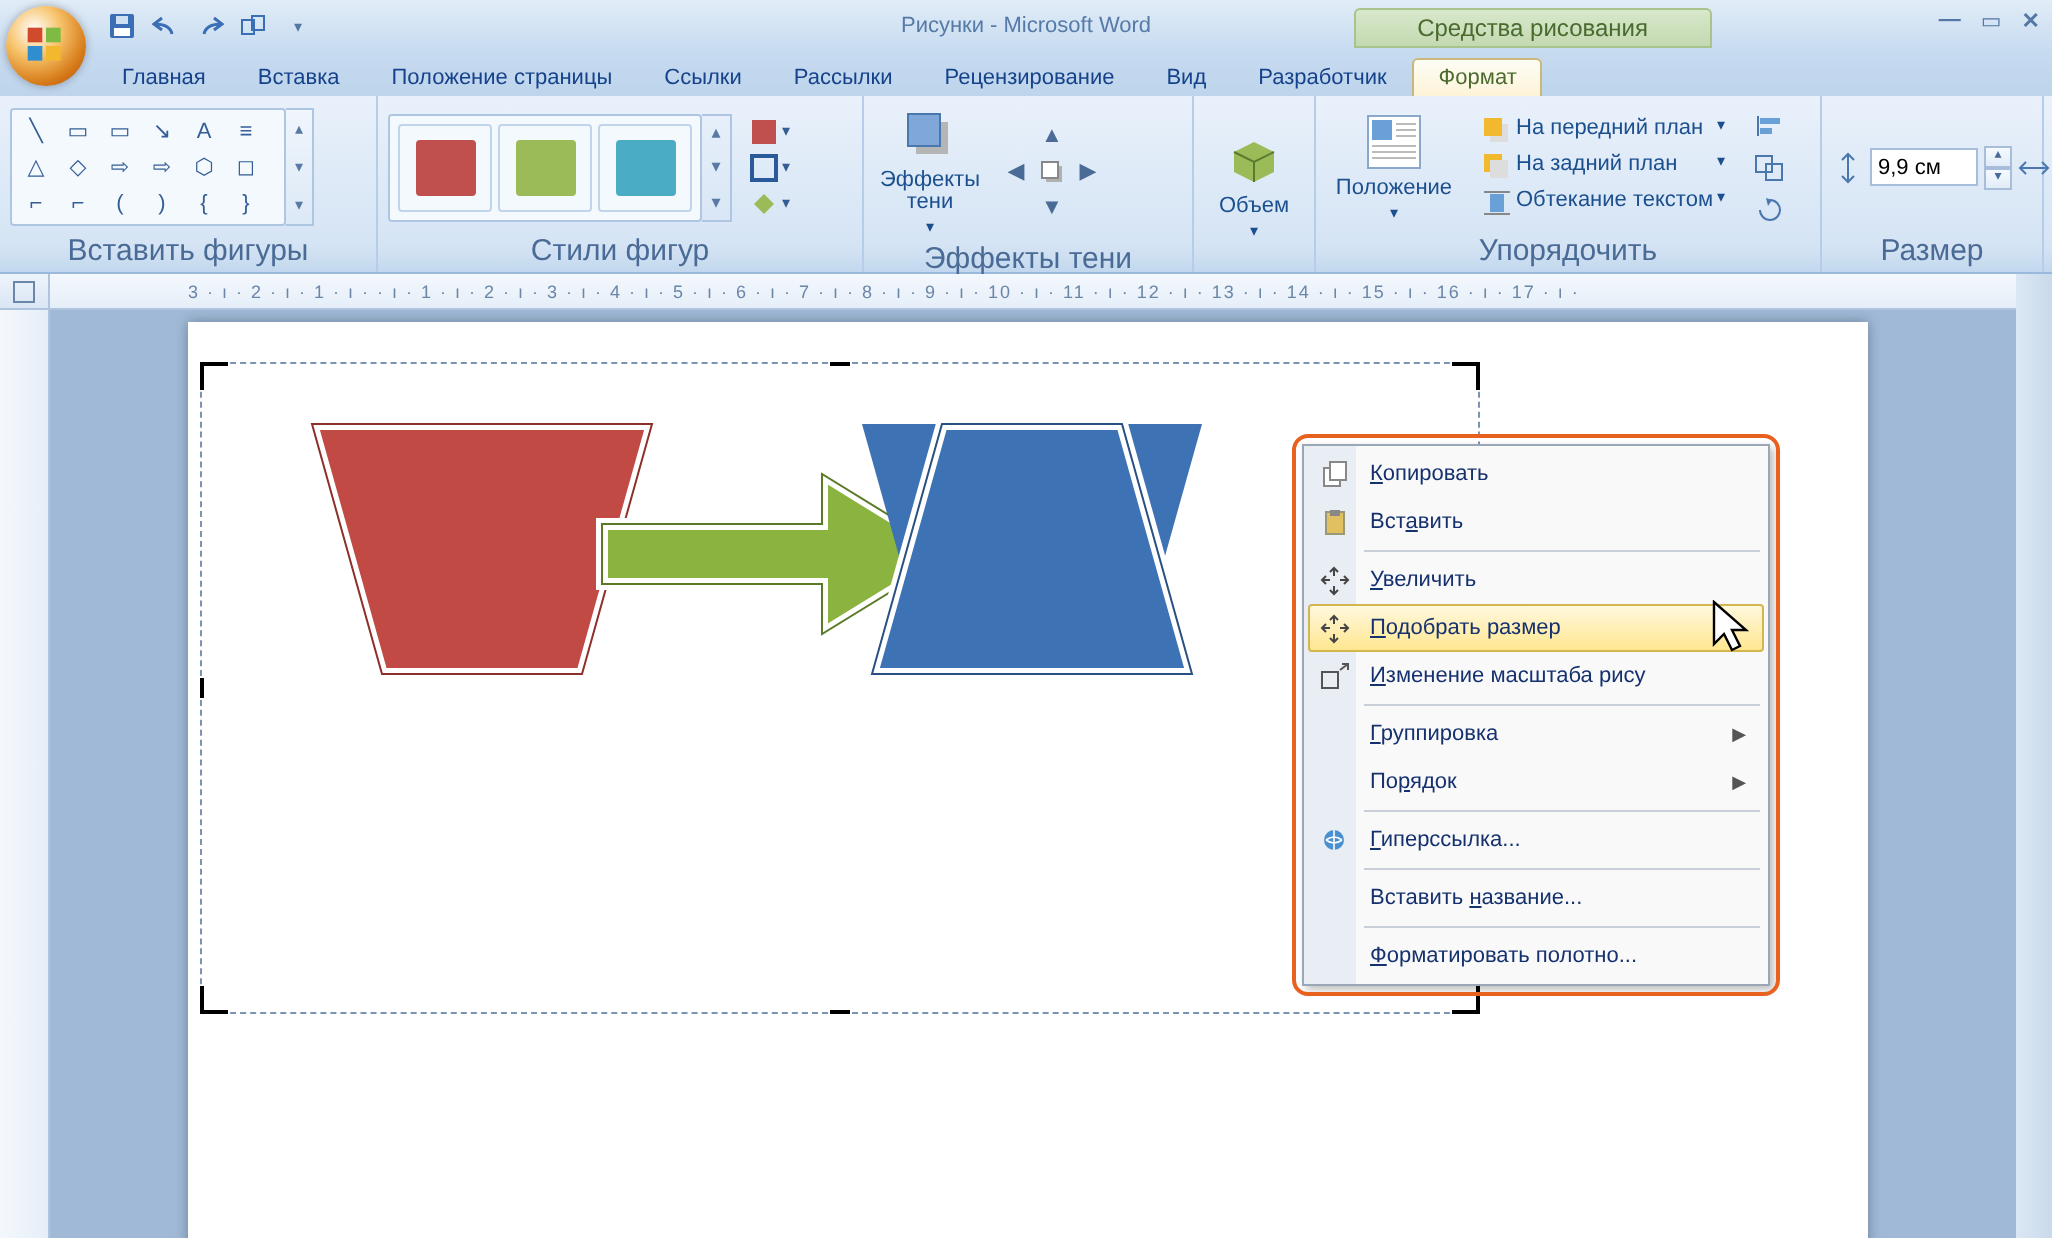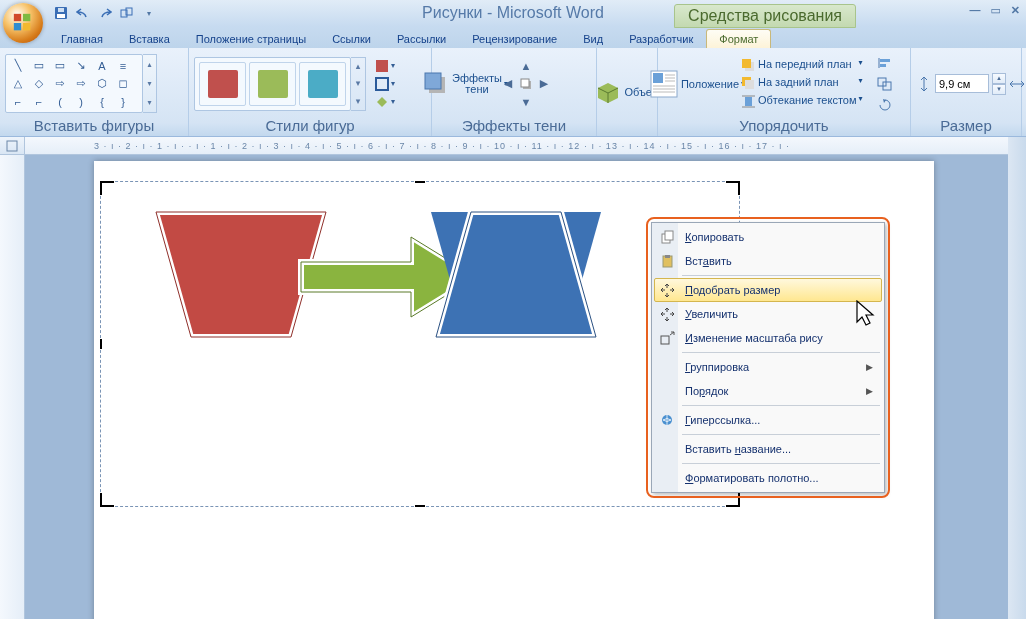--- a/index.html
+++ b/index.html
@@ -2,43 +2,43 @@
 <html><head>
 <meta charset="utf-8">
 <style>
 html,body{margin:0;padding:0;font-family:"Segoe UI",Tahoma,sans-serif;font-size:11px;color:#333;background:#6f9ad3;overflow:hidden}
 .window{width:1026px;height:619px;background:linear-gradient(to bottom,#cde0f2 0%,#a9c7e8 100%);position:relative}
 .titlebar{height:26px;display:flex;align-items:center;background:linear-gradient(to bottom,#e1ecf7,#c7dbf0);position:relative}
 .office-orb{width:40px;height:40px;border-radius:50%;background:radial-gradient(circle at 35% 30%,#fff,#f7c36a 35%,#d67a18 70%,#a84a10);position:absolute;left:3px;top:3px;z-index:50;box-shadow:0 0 4px rgba(0,0,0,.3);display:flex;align-items:center;justify-content:center}
 .office-orb svg{width:22px;height:22px}
 .qat{margin-left:50px;display:flex;align-items:center}
 .qat-btn{width:20px;height:20px;display:flex;align-items:center;justify-content:center;margin:0 1px}
-.title-text{position:absolute;left:50%;transform:translateX(-50%);color:#567aa8;font-size:16px}
-.context-tab-label{position:absolute;right:170px;top:4px;background:linear-gradient(to bottom,#d8e8cc,#c3d9b0);border:1px solid #a8c48c;border-radius:3px 3px 0 0;padding:2px 13px;font-size:16px;color:#4a6a2e}
+.title-text{position:absolute;left:50%;transform:translateX(-50%);color:#567aa8;font-size:11px}
+.context-tab-label{position:absolute;right:170px;top:4px;background:linear-gradient(to bottom,#d8e8cc,#c3d9b0);border:1px solid #a8c48c;border-radius:3px 3px 0 0;padding:2px 31px;font-size:12px;color:#4a6a2e}
 .winctrl{position:absolute;right:6px;top:4px;display:flex;gap:10px;color:#5378a5}
 .tabs{height:22px;display:flex;align-items:flex-end;padding-left:48px;background:linear-gradient(to bottom,#c7dbf0,#bdd4eb)}
 .tab{padding:3px 12px;color:#15428b;cursor:pointer;border:1px solid transparent;border-bottom:none;border-radius:3px 3px 0 0}
 .tab.context{color:#4a6a2e}
 .tab.active{background:linear-gradient(to bottom,#fefdf5,#fdf3d8);border-color:#c9b87a}
 .ribbon{height:88px;background:linear-gradient(to bottom,#e9f1fb 0%,#d5e4f4 85%,#c2d8ee 100%);border-bottom:1px solid #9bb9dd;display:flex}
 .group{border-right:1px solid #b5cde8;display:flex;flex-direction:column;padding:3px 5px 0}
 .group-body{flex:1;display:flex;align-items:center;gap:4px}
 .group-label{text-align:center;font-size:15px;color:#4a6b96;padding:1px 0 2px;position:relative}
 .shape-grid{display:grid;grid-template-columns:repeat(6,20px);grid-auto-rows:17px;gap:1px;padding:2px;border:1px solid #aec6e2;background:#f4f9fe;border-radius:2px;width:132px}
 .shape-grid div{display:flex;align-items:center;justify-content:center;color:#345e95}
 .shape-scroll{width:13px;background:linear-gradient(#f0f6fc,#dce9f6);border:1px solid #aec6e2;border-left:none;display:flex;flex-direction:column}
 .shape-scroll div{flex:1;display:flex;align-items:center;justify-content:center;color:#5a7aa5;font-size:8px}
 .style-gal{display:flex;gap:3px;padding:4px;border:1px solid #aec6e2;background:#f4f9fe;border-radius:2px}
 .style-swatch{width:45px;height:42px;border:1px solid #c0d4eb;border-radius:2px;display:flex;align-items:center;justify-content:center}
 .style-swatch .sq{width:30px;height:28px;border-radius:2px}
 .style-scroll{width:14px;display:flex;flex-direction:column;border:1px solid #aec6e2;border-left:none}
 .style-scroll div{flex:1;display:flex;align-items:center;justify-content:center;color:#5a7aa5;font-size:9px}
 .style-picks{display:flex;flex-direction:column;gap:2px;margin-left:3px}
 .style-picks div{display:flex;align-items:center;gap:2px;color:#345e95;padding:1px 2px}
-.big-btn{display:flex;flex-direction:row;align-items:center;justify-content:center;width:52px;color:#1b4f8e;gap:2px;padding:2px}
+.big-btn{display:flex;flex-direction:column;align-items:center;justify-content:center;width:52px;color:#1b4f8e;gap:2px;padding:2px}
 .big-btn .ico{width:30px;height:30px;display:flex;align-items:center;justify-content:center}
 .nudge{display:grid;grid-template-columns:18px 18px 18px;grid-template-rows:18px 18px 18px;margin-left:2px}
 .nudge div{display:flex;align-items:center;justify-content:center;color:#4a6b96}
 .arr-stack{display:flex;flex-direction:column;gap:1px;margin-left:3px;font-size:11px;color:#1b4f8e}
 .arr-stack .row{display:flex;gap:2px;padding:1px 3px}
 .arr-tools{display:flex;flex-direction:column;gap:3px;margin-left:5px}
 .arr-tools div{width:20px;height:18px;display:flex;align-items:center;justify-content:center}
 .size-fields{display:flex;flex-direction:row;gap:3px}
 .size-fields .row{display:flex;align-items:center;gap:3px}
 .size-fields input{width:46px;height:17px;border:1px solid #a7bdd9;background:#fff;font-size:11px;padding:0 3px;text-align:left}
@@ -401,35 +401,35 @@
       <div class="ctx-item">
         <div class="mi-ico">
           <svg width="15" height="15">
             <rect x="3" y="2" width="9" height="11" fill="#e0c060" stroke="#997"></rect>
             <rect x="5" y="1" width="5" height="3" fill="#888"></rect>
           </svg>
         </div>
         <span>Вст<span class="u">а</span>вить</span>
       </div>
       <div class="ctx-sep"></div>
+      <div class="ctx-item">
+        <div class="mi-ico">
+          <svg width="15" height="15">
+            <path d="M7 1 L7 5 M5 3 L7 1 L9 3 M7 14 L7 10 M5 12 L7 14 L9 12 M1 7 L5 7 M3 5 L1 7 L3 9 M14 7 L10 7 M12 5 L14 7 L12 9" stroke="#444" fill="none"></path>
+          </svg>
+        </div>
+        <span><span class="u">У</span>величить</span>
+      </div>
       <div class="ctx-item hover">
         <div class="mi-ico">
           <svg width="15" height="15">
             <path d="M1 7 L5 7 M3 5 L1 7 L3 9 M14 7 L10 7 M12 5 L14 7 L12 9 M7 1 L7 5 M5 3 L7 1 L9 3 M7 14 L7 10 M5 12 L7 14 L9 12" stroke="#444" fill="none"></path>
           </svg>
         </div>
         <span><span class="u">П</span>одобрать размер</span>
-      </div>
-      <div class="ctx-item">
-        <div class="mi-ico">
-          <svg width="15" height="15">
-            <path d="M7 1 L7 5 M5 3 L7 1 L9 3 M7 14 L7 10 M5 12 L7 14 L9 12 M1 7 L5 7 M3 5 L1 7 L3 9 M14 7 L10 7 M12 5 L14 7 L12 9" stroke="#444" fill="none"></path>
-          </svg>
-        </div>
-        <span><span class="u">У</span>величить</span>
       </div>
       <div class="ctx-item">
         <div class="mi-ico">
           <svg width="15" height="15">
             <rect x="1" y="5" width="8" height="8" fill="none" stroke="#555"></rect>
             <path d="M10 4 L14 1 M11 1 L14 1 L14 4" stroke="#555" fill="none"></path>
           </svg>
         </div>
         <span><span class="u">И</span>зменение масштаба рису</span>
       </div>

